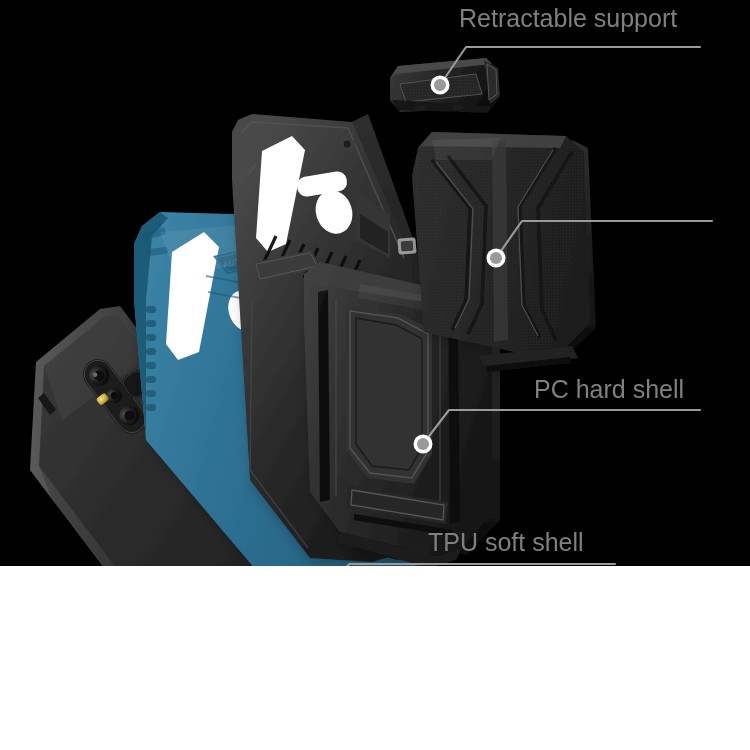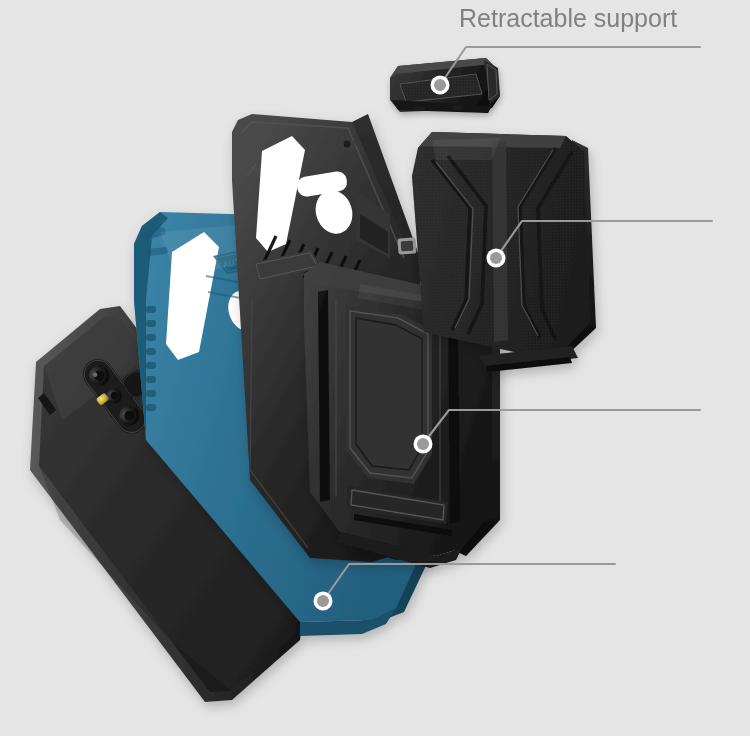--- a/index.html
+++ b/index.html
@@ -7,22 +7,22 @@
     margin: 0;
     padding: 0;
     background: #ffffff;
   }
   body {
     font-family: "Liberation Sans", sans-serif;
   }
   #stage {
     position: relative;
     width: 750px;
-    height: 736px;
-    background: #e5e5e5;
+    height: 566px;
+    background: #000000;
     overflow: hidden;
   }
   #stage svg.scene {
     position: absolute;
     left: 0;
     top: 0;
     width: 750px;
     height: 750px;
     display: block;
   }
@@ -365,15 +365,17 @@
       <g>
         <circle cx="323" cy="601" r="9.5" fill="#ffffff"></circle>
         <circle cx="323" cy="601" r="6.0" fill="#9a9a9a"></circle>
       </g>
     </g>
   </svg>
 
   <div class="callout-label lbl-retractable">Retractable support</div>
 
 
-
+  <div class="callout-label lbl-pc">PC hard shell</div>
+
+  <div class="callout-label lbl-tpu">TPU soft shell</div>
 
 </div>
 
 </body></html>

